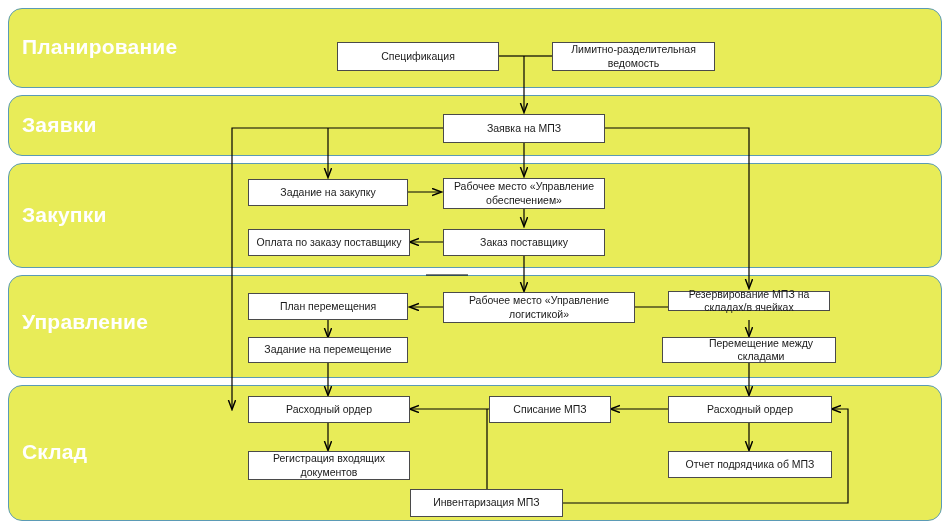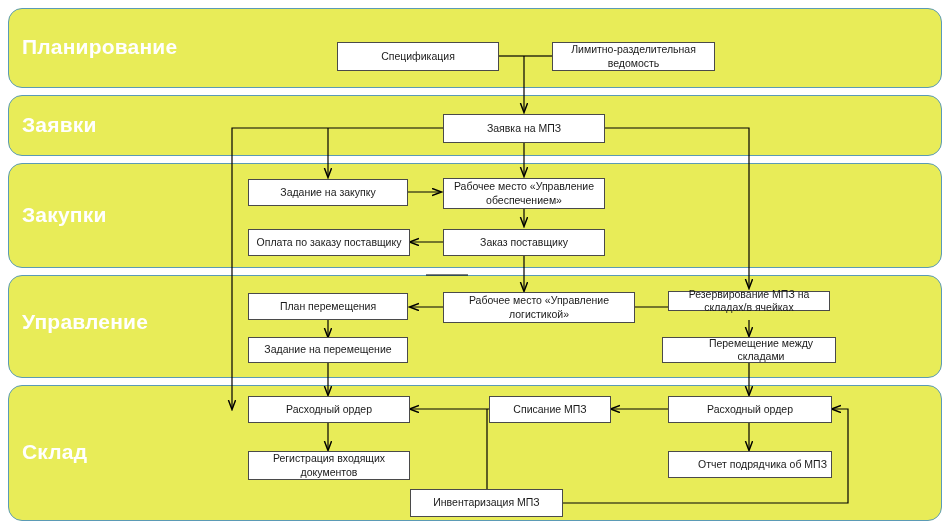--- a/index.html
+++ b/index.html
@@ -132,20 +132,20 @@
   </div>
   <div class="node" style="left:489px;top:396px;width:122px;height:27px;">
     <span>Списание МПЗ</span>
   </div>
   <div class="node" style="left:668px;top:396px;width:164px;height:27px;">
     <span>Расходный ордер</span>
   </div>
   <div class="node" style="left:248px;top:451px;width:162px;height:29px;">
     <span>Регистрация входящих документов</span>
   </div>
-  <div class="node" style="left:668px;top:451px;width:164px;height:27px;justify-content:flex-end;">
+  <div class="node" style="left:668px;top:451px;width:164px;height:27px;">
     <span>Отчет подрядчика об МПЗ</span>
   </div>
   <div class="node" style="left:410px;top:489px;width:153px;height:28px;">
     <span>Инвентаризация МПЗ</span>
   </div>
 
 </div>
 
 </body></html>

